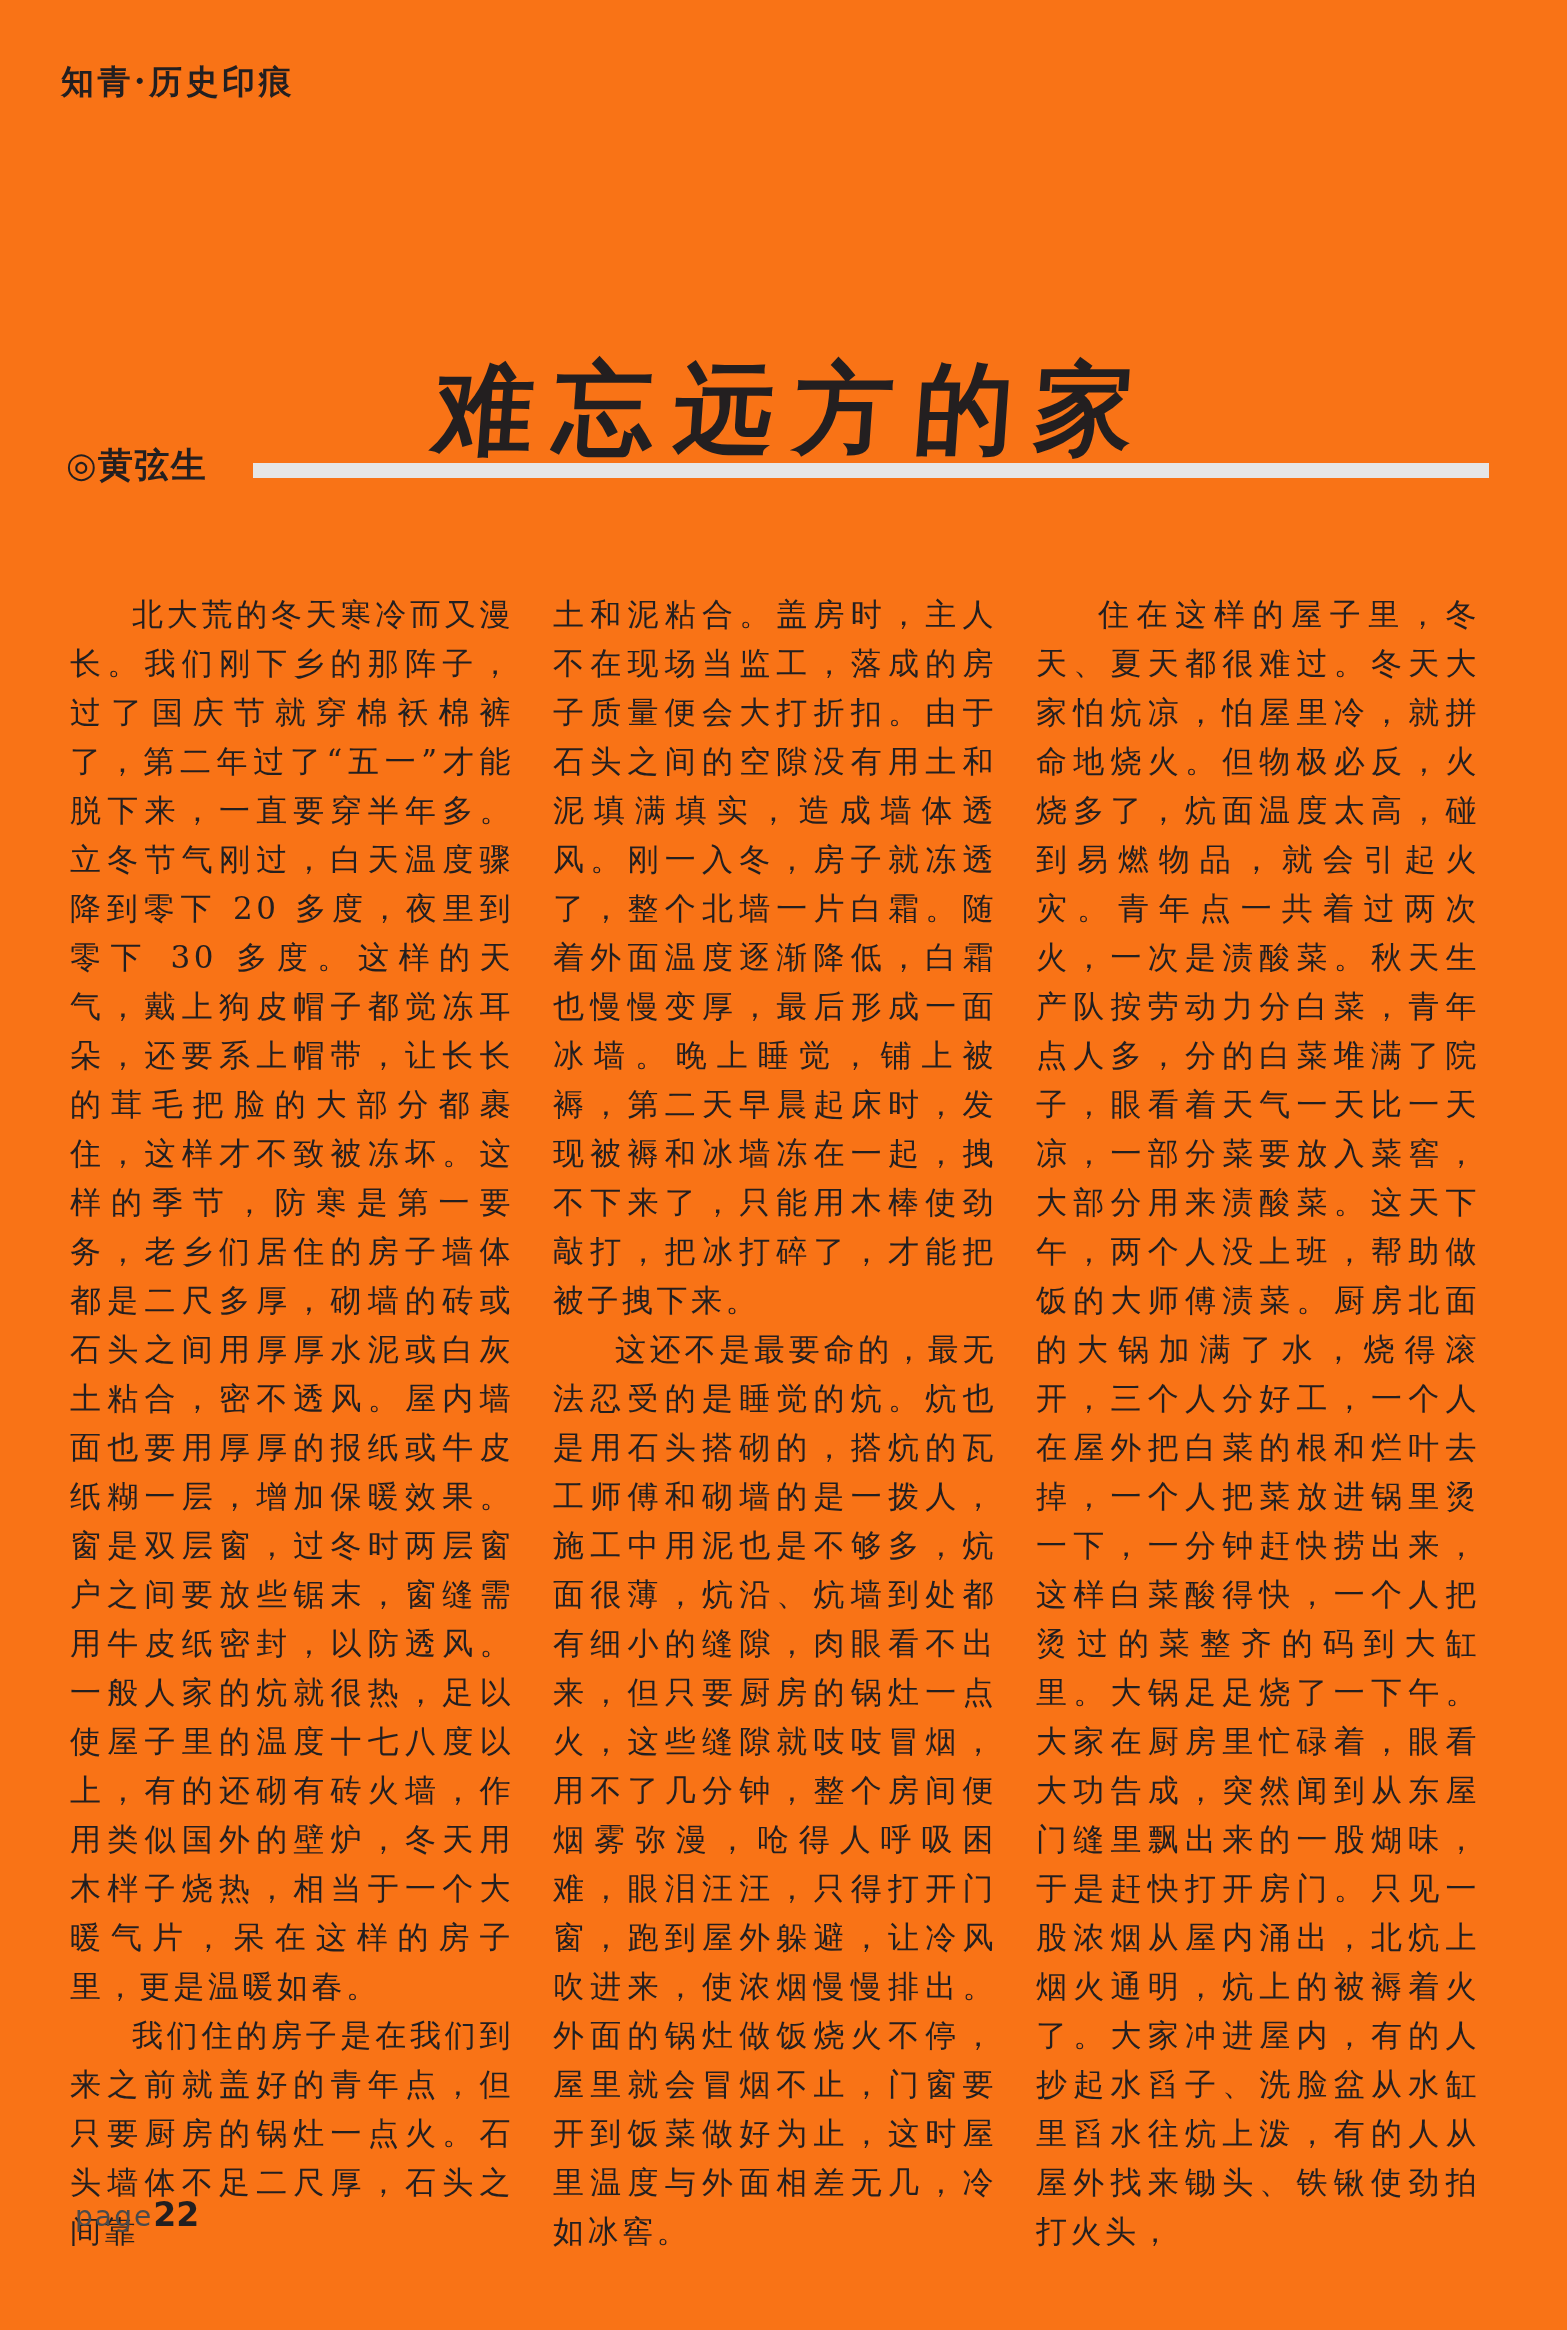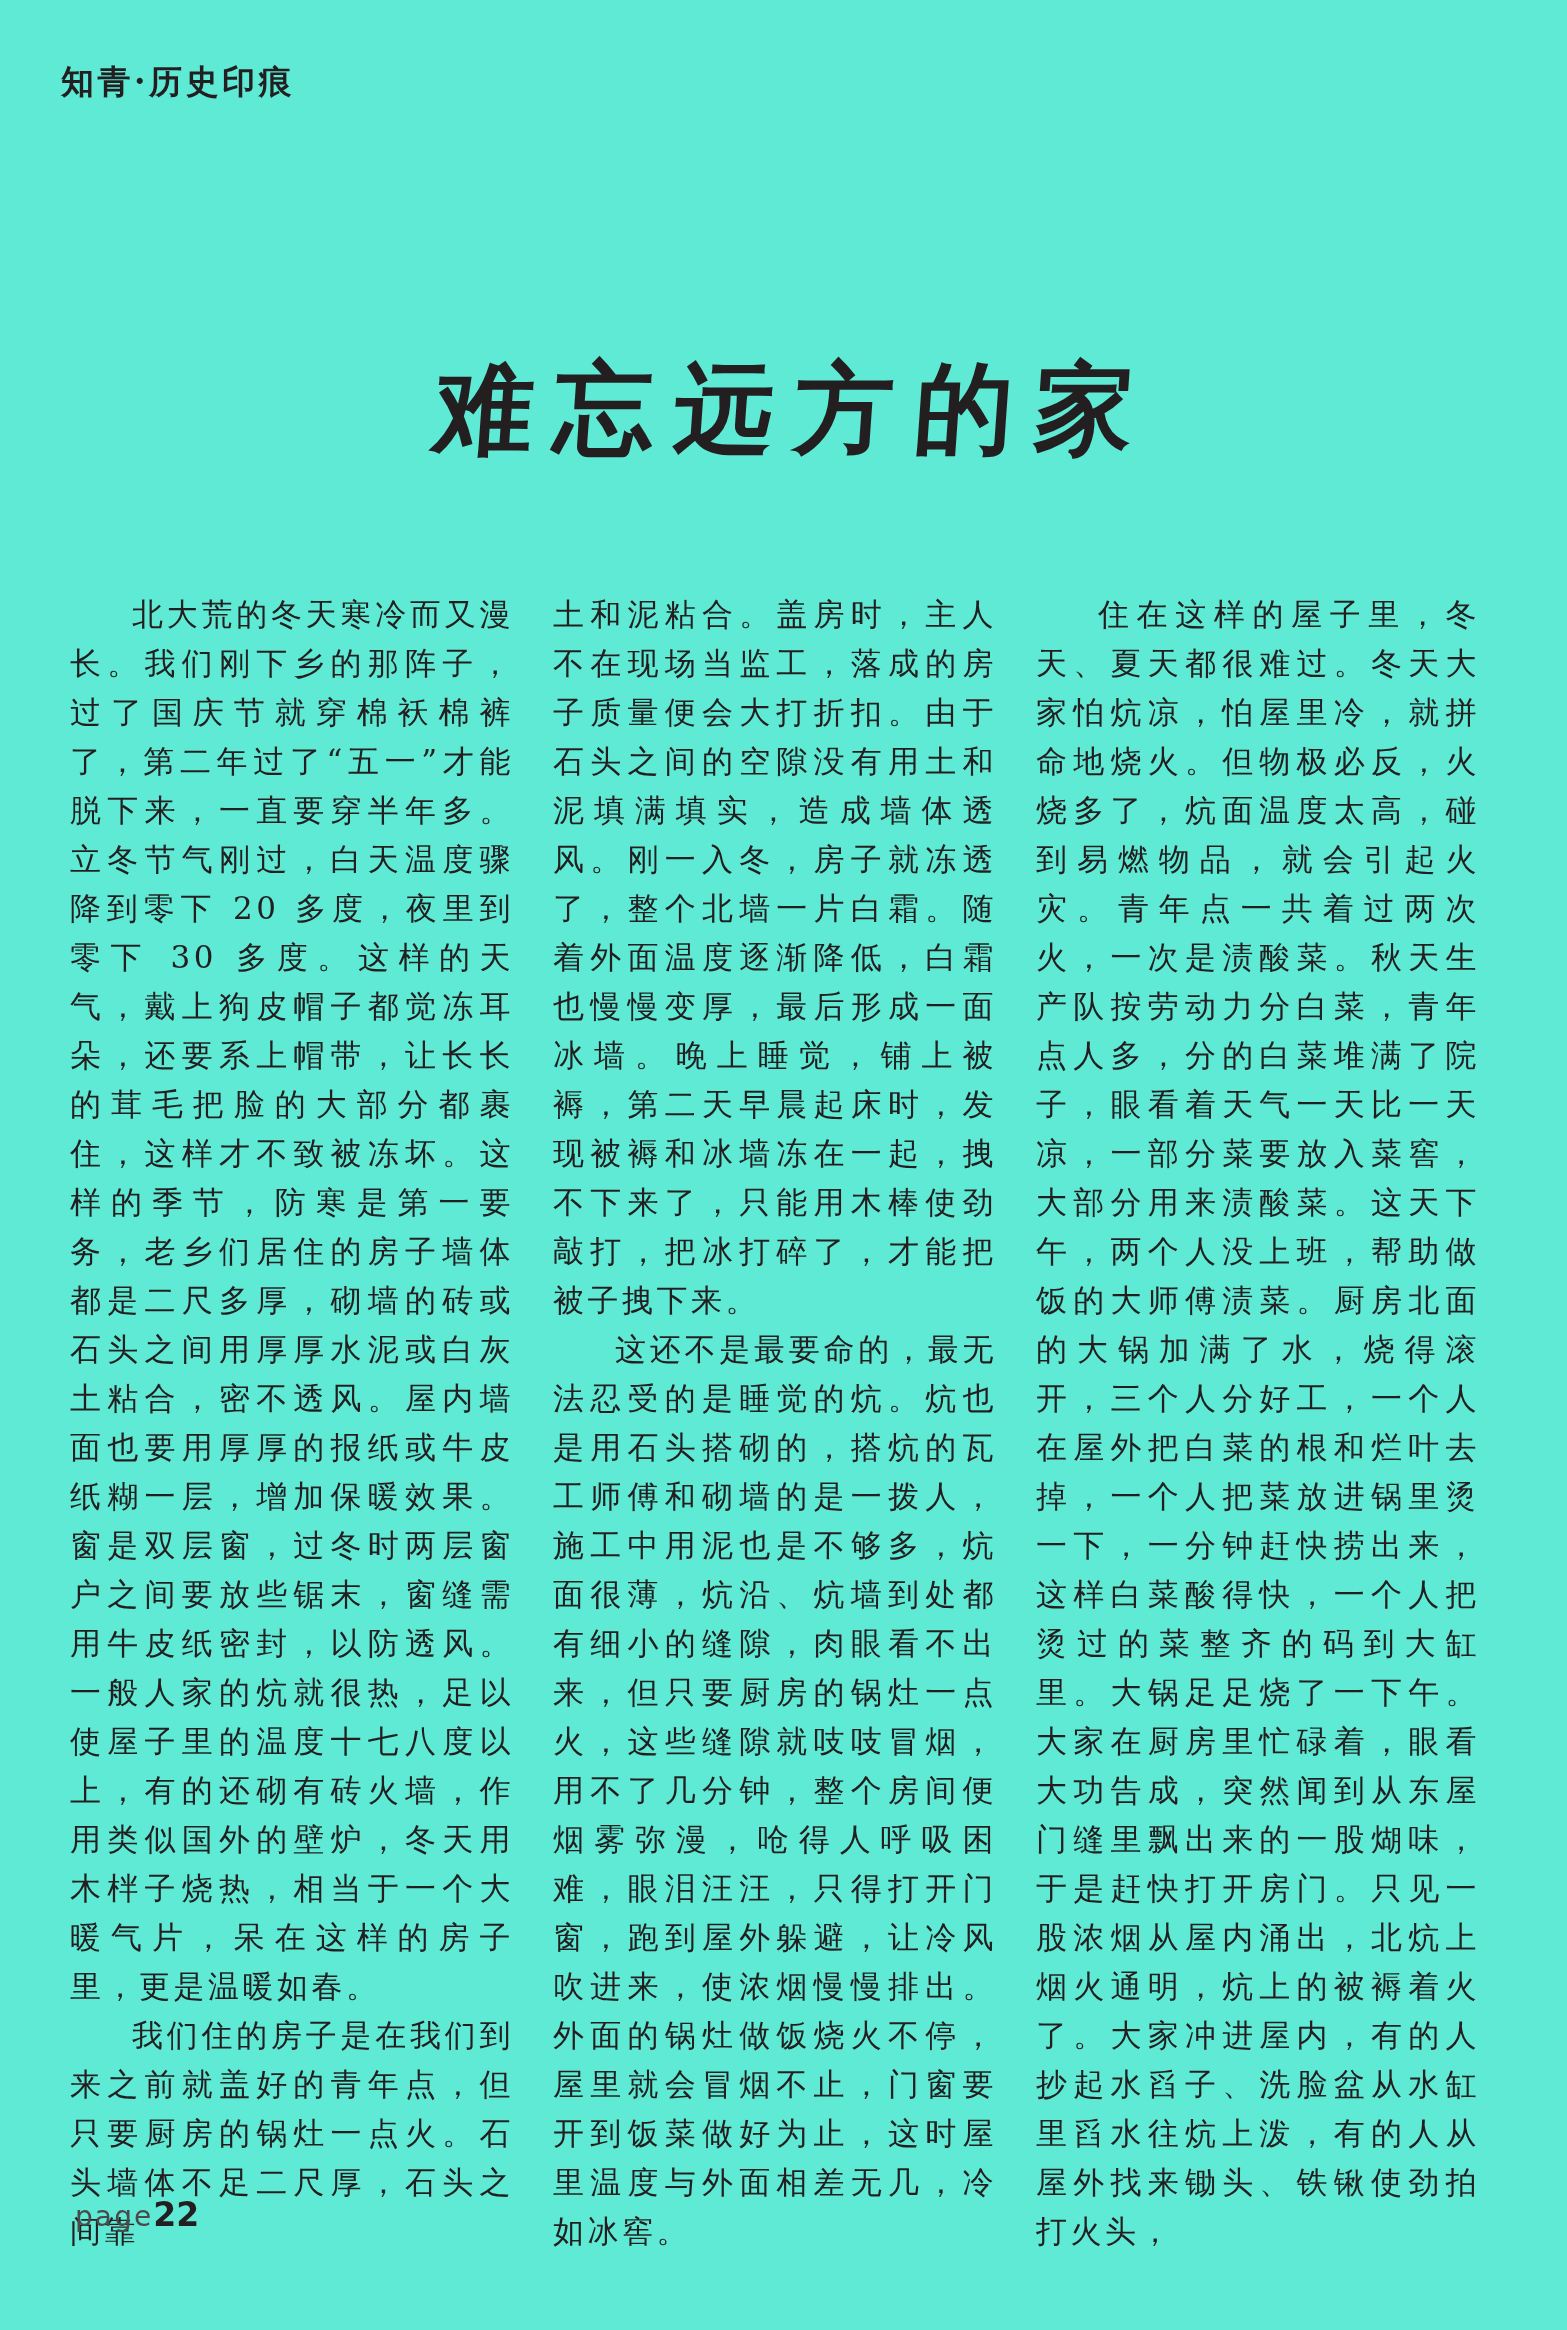--- a/index.html
+++ b/index.html
@@ -11,21 +11,21 @@
     position: relative;
     width: 1568px;
     height: 2330px;
     overflow: hidden;
     color: #231f20;
     font-family: "DejaVu Serif", "Liberation Serif", serif;
   }
   .page {
     position: absolute;
     inset: 0;
-    background: #5eead4;
+    background: #f97316;
   }
   .section-header {
     position: absolute;
     left: 61px;
     top: 60px;
     font-size: 33px;
     font-weight: bold;
     letter-spacing: 3.5px;
     font-family: "DejaVu Serif", "Liberation Serif", serif;
   }
@@ -110,20 +110,24 @@
 </style>
 </head>
 <body>
 
 <div class="page">
 
   <div class="section-header">知青·历史印痕</div>
 
   <h1 class="article-title">难忘远方的家</h1>
 
+  <div class="author-row">
+    <span class="author-byline">◎黄弦生</span>
+    <span class="author-rule"></span>
+  </div>
 
   <div class="columns">
     <div class="article-column">
         <p class="indent">北大荒的冬天寒冷而又漫长。我们刚下乡的那阵子，过了国庆节就穿棉袄棉裤了，第二年过了“五一”才能脱下来，一直要穿半年多。立冬节气刚过，白天温度骤降到零下 20 多度，夜里到零下 30 多度。这样的天气，戴上狗皮帽子都觉冻耳朵，还要系上帽带，让长长的茸毛把脸的大部分都裹住，这样才不致被冻坏。这样的季节，防寒是第一要务，老乡们居住的房子墙体都是二尺多厚，砌墙的砖或石头之间用厚厚水泥或白灰土粘合，密不透风。屋内墙面也要用厚厚的报纸或牛皮纸糊一层，增加保暖效果。窗是双层窗，过冬时两层窗户之间要放些锯末，窗缝需用牛皮纸密封，以防透风。一般人家的炕就很热，足以使屋子里的温度十七八度以上，有的还砌有砖火墙，作用类似国外的壁炉，冬天用木柈子烧热，相当于一个大暖气片，呆在这样的房子里，更是温暖如春。</p>
         <p class="indent">我们住的房子是在我们到来之前就盖好的青年点，但只要厨房的锅灶一点火。石头墙体不足二尺厚，石头之间靠</p>
       </div>
     <div class="article-column">
         <p>土和泥粘合。盖房时，主人不在现场当监工，落成的房子质量便会大打折扣。由于石头之间的空隙没有用土和泥填满填实，造成墙体透风。刚一入冬，房子就冻透了，整个北墙一片白霜。随着外面温度逐渐降低，白霜也慢慢变厚，最后形成一面冰墙。晚上睡觉，铺上被褥，第二天早晨起床时，发现被褥和冰墙冻在一起，拽不下来了，只能用木棒使劲敲打，把冰打碎了，才能把被子拽下来。</p>
         <p class="indent">这还不是最要命的，最无法忍受的是睡觉的炕。炕也是用石头搭砌的，搭炕的瓦工师傅和砌墙的是一拨人，施工中用泥也是不够多，炕面很薄，炕沿、炕墙到处都有细小的缝隙，肉眼看不出来，但只要厨房的锅灶一点火，这些缝隙就吱吱冒烟，用不了几分钟，整个房间便烟雾弥漫，呛得人呼吸困难，眼泪汪汪，只得打开门窗，跑到屋外躲避，让冷风吹进来，使浓烟慢慢排出。外面的锅灶做饭烧火不停，屋里就会冒烟不止，门窗要开到饭菜做好为止，这时屋里温度与外面相差无几，冷如冰窖。</p>
       </div>

